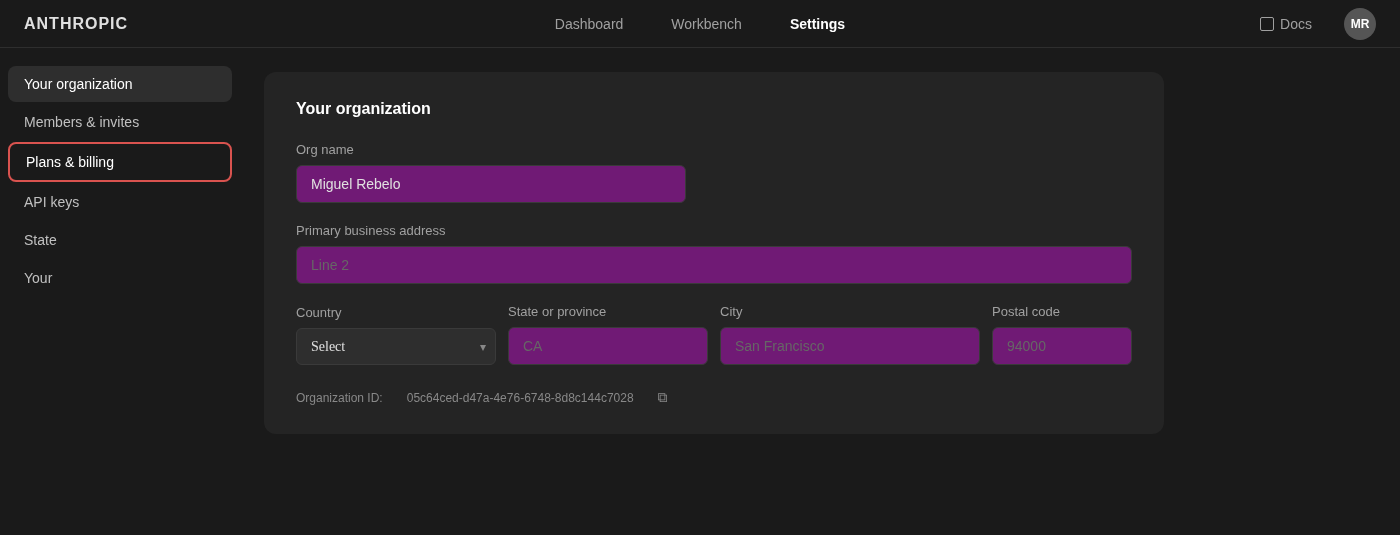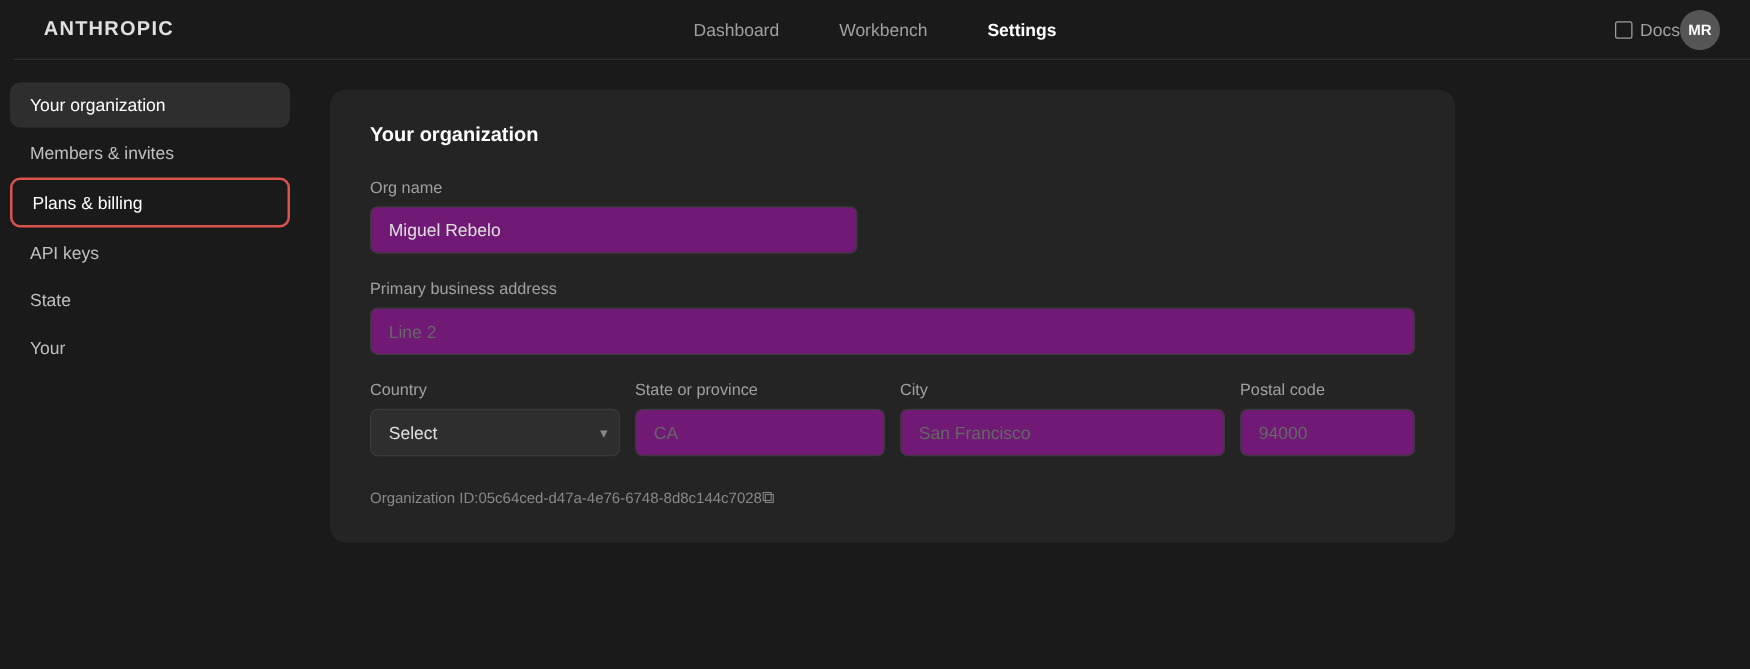--- a/index.html
+++ b/index.html
@@ -15,21 +15,20 @@
 
     
     .header {
       display: flex;
       align-items: center;
       justify-content: space-between;
       padding: 0 24px;
       height: 48px;
       background: #1a1a1a;
       border-bottom: 1px solid #2e2e2e;
-      margin-left: 11px;
     }
     .logo {
       color: #e0e0e0;
       font-weight: 700;
       font-size: 16px;
       letter-spacing: 1px;
     }
     .nav {
       display: flex;
       align-items: flex-end;
@@ -44,21 +43,21 @@
       font-size: 14px;
       text-decoration: none;
     }
     .nav-item.active {
       color: #ffffff;
       font-weight: 600;
     }
     .header-right {
       display: flex;
       align-items: center;
-      gap: 0;
+      gap: 32px;
     }
     .docs-link {
       display: flex;
       align-items: center;
       gap: 6px;
       color: #a0a0a0;
       cursor: pointer;
       font-size: 14px;
     }
     .docs-icon {
@@ -176,37 +175,38 @@
       appearance: none;
       background: #2e2e2e;
       border: 1px solid #3a3a3a;
       border-radius: 6px;
       padding: 10px 32px 10px 14px;
       color: #e0e0e0;
       font-size: 14px;
       width: 100%;
       outline: none;
       cursor: pointer;
+      font-family: Liberation Serif, serif;
     }
     .select-wrapper::after {
       content: '▾';
       position: absolute;
       right: 10px;
       top: 50%;
       transform: translateY(-50%);
       color: #888;
       pointer-events: none;
       font-size: 12px;
     }
 
     .org-id-row {
       margin-top: 24px;
       display: flex;
       align-items: center;
-      gap: 0;
+      gap: 24px;
     }
     .org-id-text {
       font-size: 12px;
       color: #888;
     }
     .copy-icon {
       cursor: pointer;
       color: #888;
       font-size: 14px;
     }

